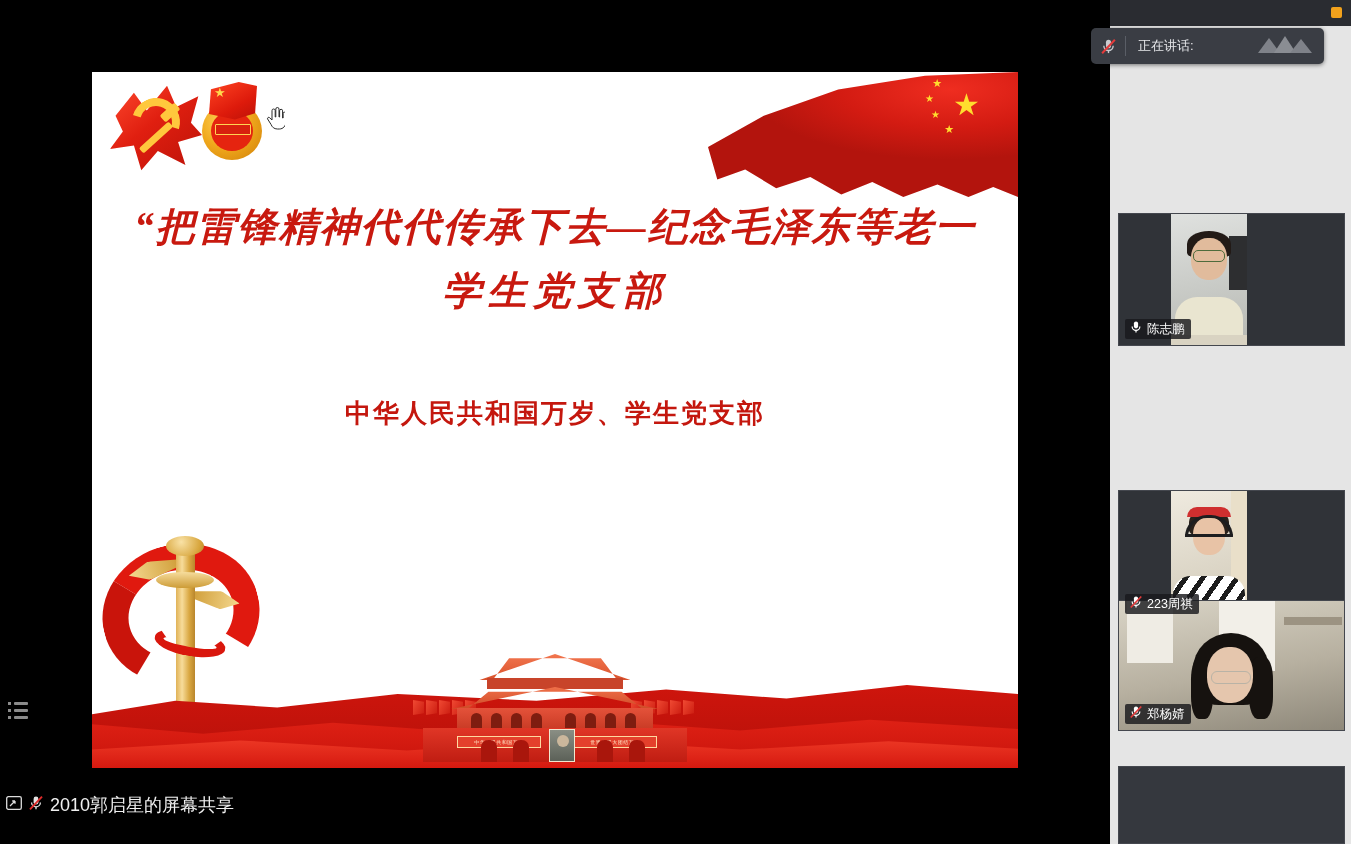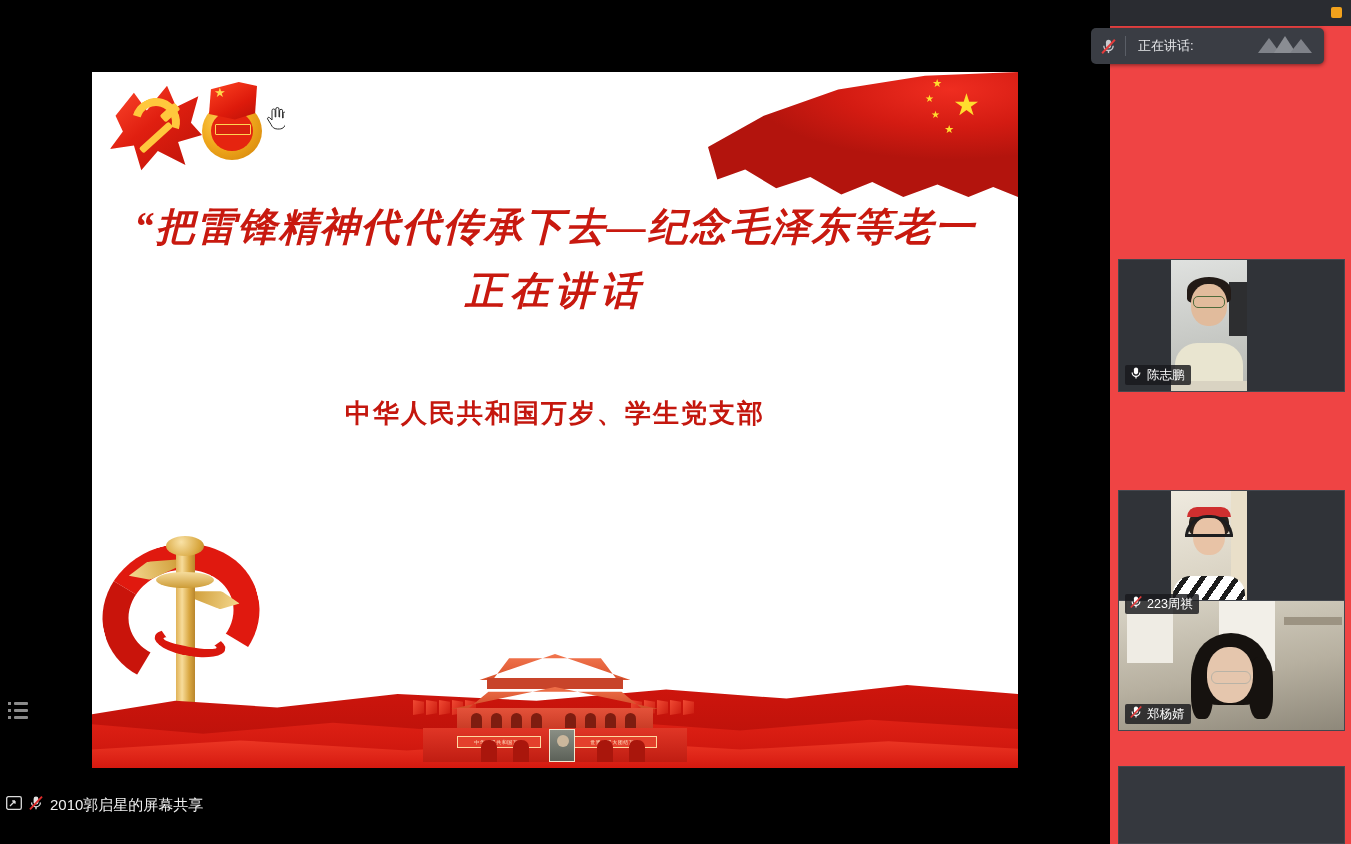--- a/index.html
+++ b/index.html
@@ -238,21 +238,21 @@
   #list-icon i:nth-child(1){ top:2px; }
   #list-icon i:nth-child(2){ top:9px; }
   #list-icon i:nth-child(3){ top:16px; }
 
   
   #cursor { position:absolute; left:265px; top:106px; width:20px; height:24px; z-index:20; }
 
   
   #rail {
     position:absolute; left:1110px; top:0; width:241px; height:844px;
-    background:#ef4444;
+    background:#e5e5e5;
   }
   .rail-top { position:absolute; left:0; top:0; width:241px; height:26px; background:#2a2c31; }
   #rec-dot {
     position:absolute; right:9px; top:7px; width:11px; height:11px;
     background:#f2a21c; border-radius:2px;
   }
 
   #speaking-bar {
     position:absolute; left:-19px; top:28px; width:233px; height:36px;
     background:#3a3d44; border-radius:5px; display:flex; align-items:center;
@@ -353,21 +353,21 @@
   .v-zheng .glasses { position:absolute; left:92px; top:70px; width:40px; height:13px; border:1.5px solid #b9b3a6; border-radius:6px; }
   .v-zheng .shelf { position:absolute; right:2px; top:16px; width:58px; height:8px; background:#9c9382; }
 
   .tile-empty { background:#35383e; }
 
   
   #statusbar {
     position:absolute; left:0; bottom:0; width:1110px; height:26px;
     background:#000; display:flex; align-items:center; padding-left:6px; gap:6px;
   }
-  #statusbar .txt { color:#f0f0f0; font-size:15px; }
+  #statusbar .txt { color:#f0f0f0; font-size:18px; }
 </style>
 </head>
 <body>
 
 <div id="app">
 
   <div id="share-region">
 
     <div id="slide">
 
@@ -441,21 +441,21 @@
           <div class="portrait"></div>
           <div class="door" style="left:58px"></div>
           <div class="door" style="left:90px"></div>
           <div class="door" style="left:174px"></div>
           <div class="door" style="left:206px"></div>
         </div>
       </div>
 
       <div class="slide-text">
         <div class="s-quote">“把雷锋精神代代传承下去—纪念毛泽东等老一</div>
-        <div class="s-quote s-quote3">正在讲话</div>
+        <div class="s-quote s-quote3">学生党支部</div>
         <div class="s-org">中华人民共和国万岁、学生党支部</div>
       </div>
     </div>
 
     <div id="list-icon">
       <i></i>
         <i></i>
         <i></i>
     </div>
 
@@ -502,21 +502,21 @@
       <span class="mountains">
         <svg width="54" height="22" viewBox="0 0 54 22">
           <path d="M0 20 L11 5 L22 20 Z" fill="#b9bcc2"></path>
           <path d="M16 20 L27 3 L38 20 Z" fill="#cdd0d5"></path>
           <path d="M32 20 L43 6 L54 20 Z" fill="#b9bcc2"></path>
         </svg>
       </span>
     </div>
 
 
-    <div class="tile" style="top:213px; height:133px;margin-top:46px;">
+    <div class="tile" style="top:213px; height:133px;">
       <div class="video">
         <div class="vid-frame v-chen">
           <div class="dark"></div>
             <div class="hair"></div>
             <div class="head"></div>
           <div class="glasses"></div>
             <div class="body"></div>
             <div class="desk"></div>
         </div>
       </div>

